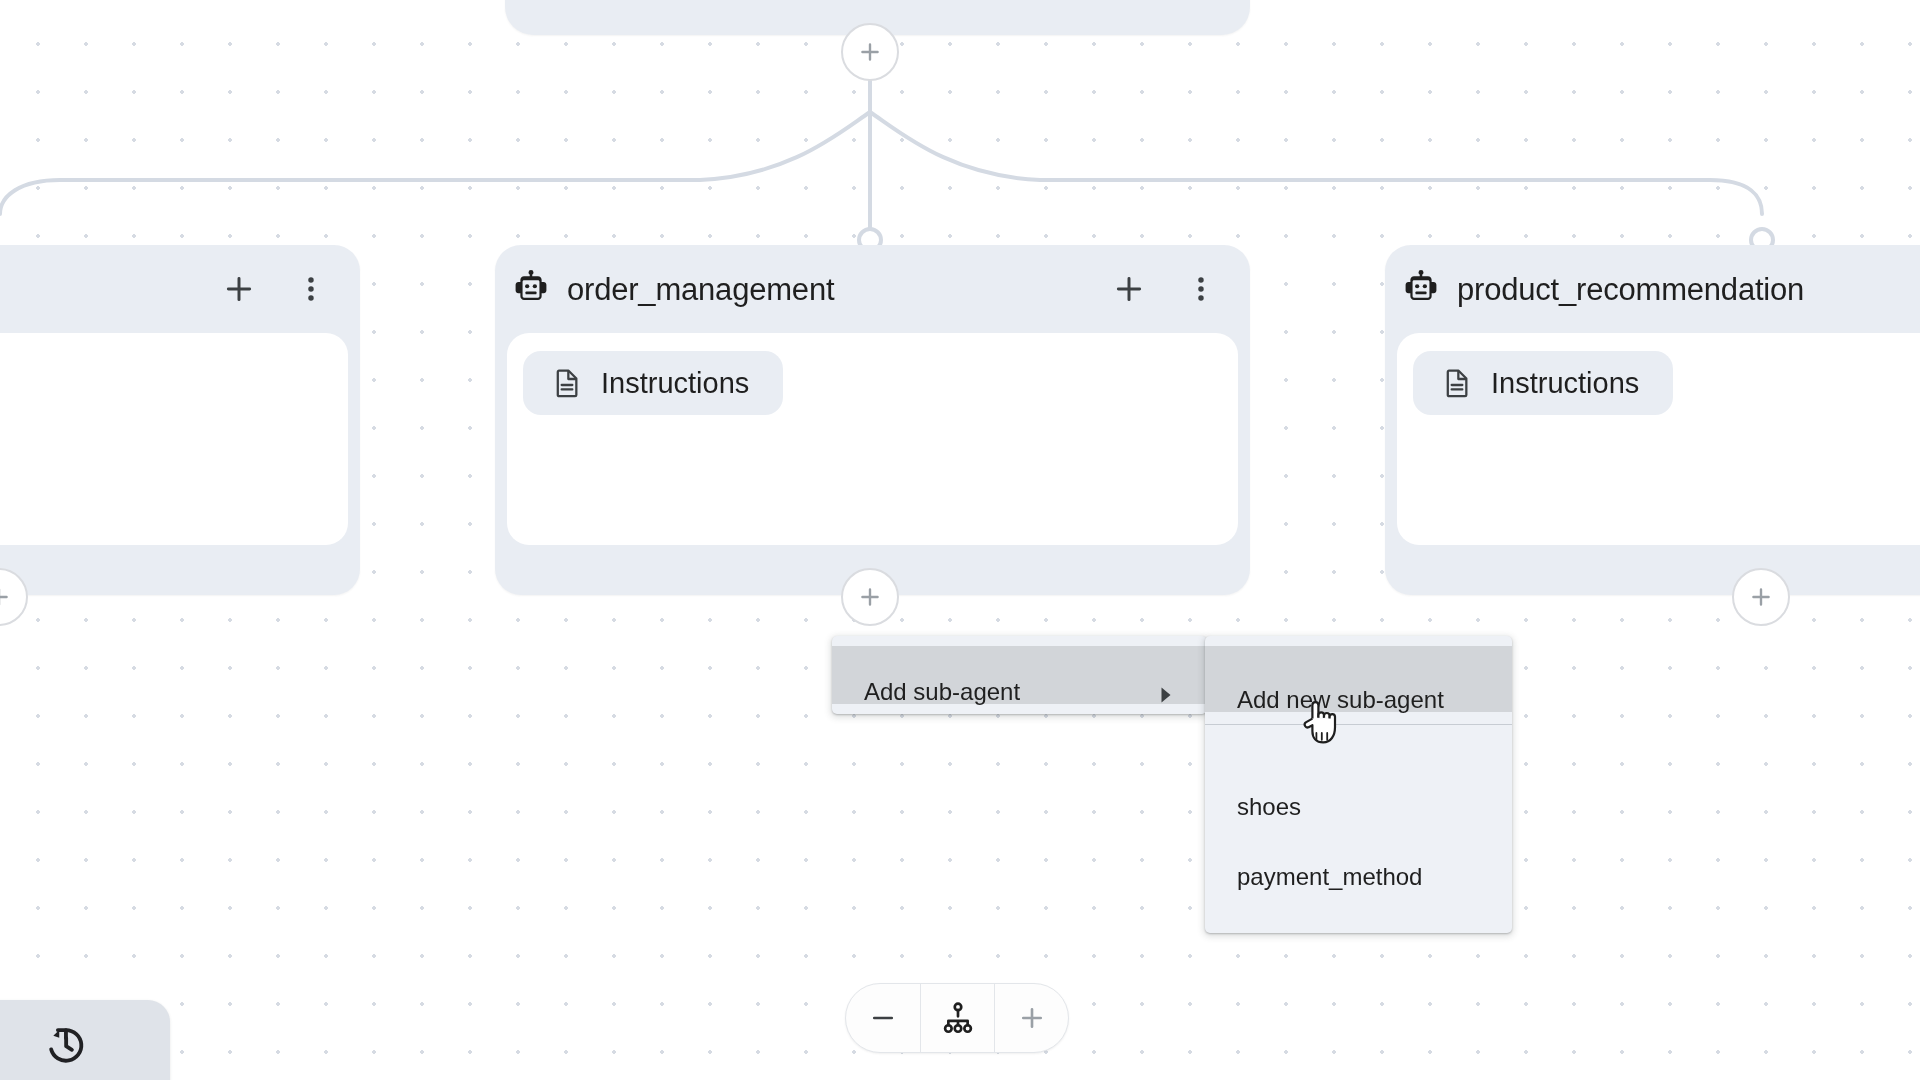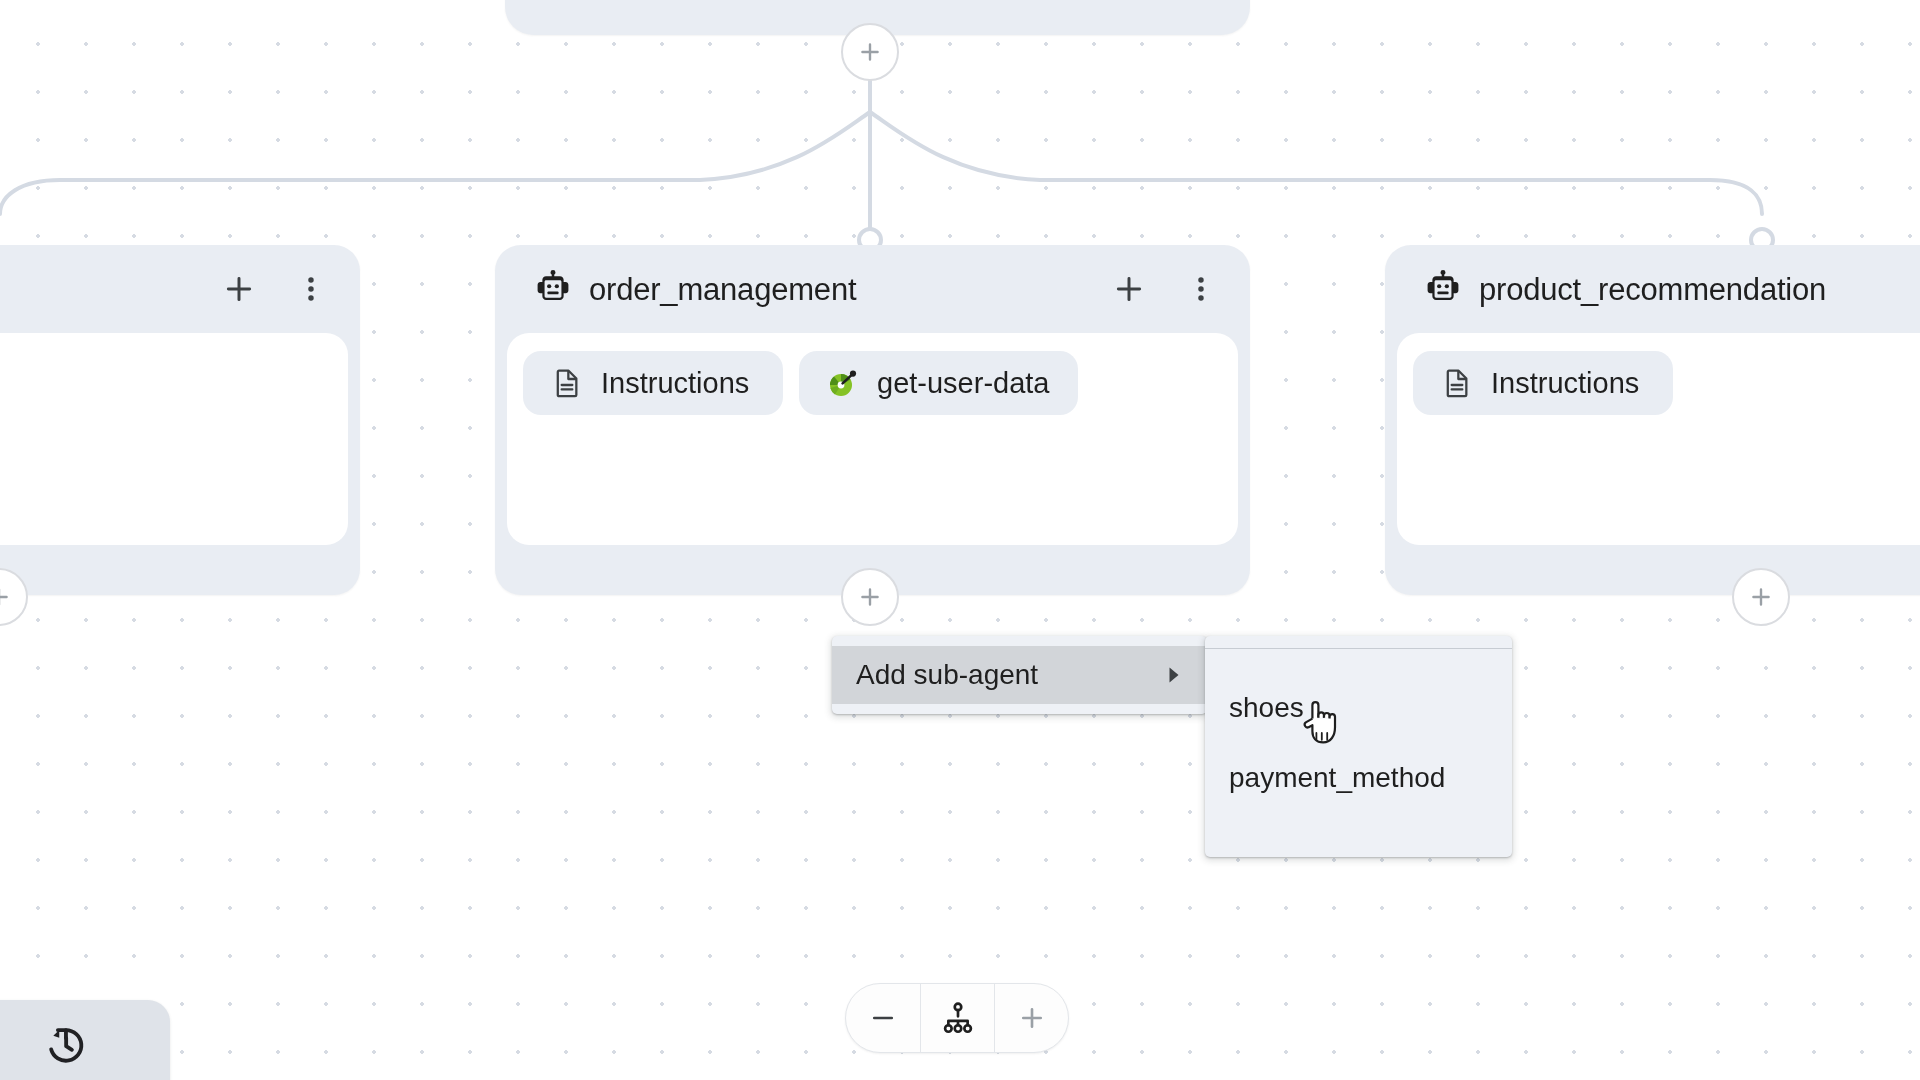--- a/index.html
+++ b/index.html
@@ -39,21 +39,21 @@
     background: #e9edf3;
     border-radius: 26px;
     padding: 0;
     box-shadow: 0 1px 2px rgba(60,64,67,.06);
   }
 
   .card-header {
     display: flex;
     align-items: center;
     height: 88px;
-    padding: 0 26px 0 36px;
+    padding: 0 26px 0 14px;
     gap: 14px;
   }
 
   .card-title {
     font-size: 31px;
     color: #1f1f1f;
     letter-spacing: -0.2px;
     white-space: nowrap;
     flex: 1;
     line-height: 1;
@@ -127,24 +127,24 @@
     position: absolute;
     background: #eef1f6;
     border-radius: 5px;
     box-shadow: 0 2px 6px 2px rgba(60,64,67,.15), 0 1px 2px rgba(60,64,67,.3);
     padding: 10px 0;
     z-index: 40;
   }
 
   .menu-item {
     display: flex;
-    align-items: center;
+    align-items: flex-end;
     height: 58px;
-    padding: 0 24px;
-    font-size: 28px;
+    padding: 0 32px;
+    font-size: 24px;
     color: #1f1f1f;
     cursor: pointer;
     white-space: nowrap;
     line-height: 1;
   }
 
   .menu-item.highlight { background: #d2d5d9; }
 
   .menu-item .spacer { flex: 1; min-width: 40px; }
 
@@ -283,32 +283,20 @@
     </div>
     <div class="card-body">
       <div class="chip">
         <svg width="32" height="32" viewBox="0 0 24 24">
           <path d="M6 2.8h7.2L19 8.6V21a.9.9 0 0 1-.9.9H6a.9.9 0 0 1-.9-.9V3.7a.9.9 0 0 1 .9-.9z" fill="none" stroke="#3c4043" stroke-width="1.7" stroke-linejoin="round"></path>
           <path d="M13 3v6h6" fill="none" stroke="#3c4043" stroke-width="1.7" stroke-linejoin="round"></path>
           <path d="M8 13.5h8M8 16.8h8" stroke="#3c4043" stroke-width="1.7" stroke-linecap="round"></path>
         </svg>
         <span class="chip-label">Instructions</span>
       </div>
-      <div class="chip">
-        <svg width="32" height="32" viewBox="0 0 32 32">
-          <circle cx="14" cy="18" r="11" fill="#85c225"></circle>
-          <path d="M14 7 a11 11 0 0 1 9.5 5.5 L14 18 Z" fill="#4f8f18"></path>
-          <path d="M3 18 a11 11 0 0 1 4-8.5 L14 18 Z" fill="#4f8f18"></path>
-          <path d="M8 27.5 a11 11 0 0 1-4.6-6.5 L14 18 Z" fill="#6fae1f"></path>
-          <circle cx="14" cy="18" r="3.4" fill="#ffffff"></circle>
-          <path d="M15.6 16.4 L25 7.6" stroke="#1f1f1f" stroke-width="2.6" stroke-linecap="round"></path>
-          <circle cx="26" cy="6.6" r="3.1" fill="#1f1f1f"></circle>
-        </svg>
-        <span class="chip-label">get-user-data</span>
-      </div>
     </div>
   </div>
 
   <div class="plus-handle" style="left:841px; top:568px;">
     <svg width="26" height="26" viewBox="0 0 24 24">
       <path d="M12 5v14M5 12h14" stroke="#9aa0a6" stroke-width="2.2" stroke-linecap="round" fill="none"></path>
     </svg>
   </div>
 
   <div class="agent-card" style="left:1385px; top:245px; width:755px; height:350px;">
@@ -349,20 +337,23 @@
     <div class="menu-item highlight">
       <span>Add sub-agent</span>
       <span class="spacer"></span>
       <svg width="18" height="18" viewBox="0 0 10 12">
         <path d="M2 1 L8 6 L2 11 Z" fill="#3c4043"></path>
       </svg>
     </div>
   </div>
 
   <div class="menu" style="left:1205px; top:636px; width:307px; padding:0;">
+    <div class="menu-item highlight" style="height:66px; margin-top:10px;">
+      <span>Add new sub-agent</span>
+    </div>
     <div class="menu-sep" style="margin:12px 0 18px 0;"></div>
     <div class="menu-item" style="height:70px; margin-top:24px;">
       <span>shoes</span>
     </div>
     <div class="menu-item" style="height:70px;">
       <span>payment_method</span>
     </div>
     <div style="height:44px"></div>
   </div>
 

